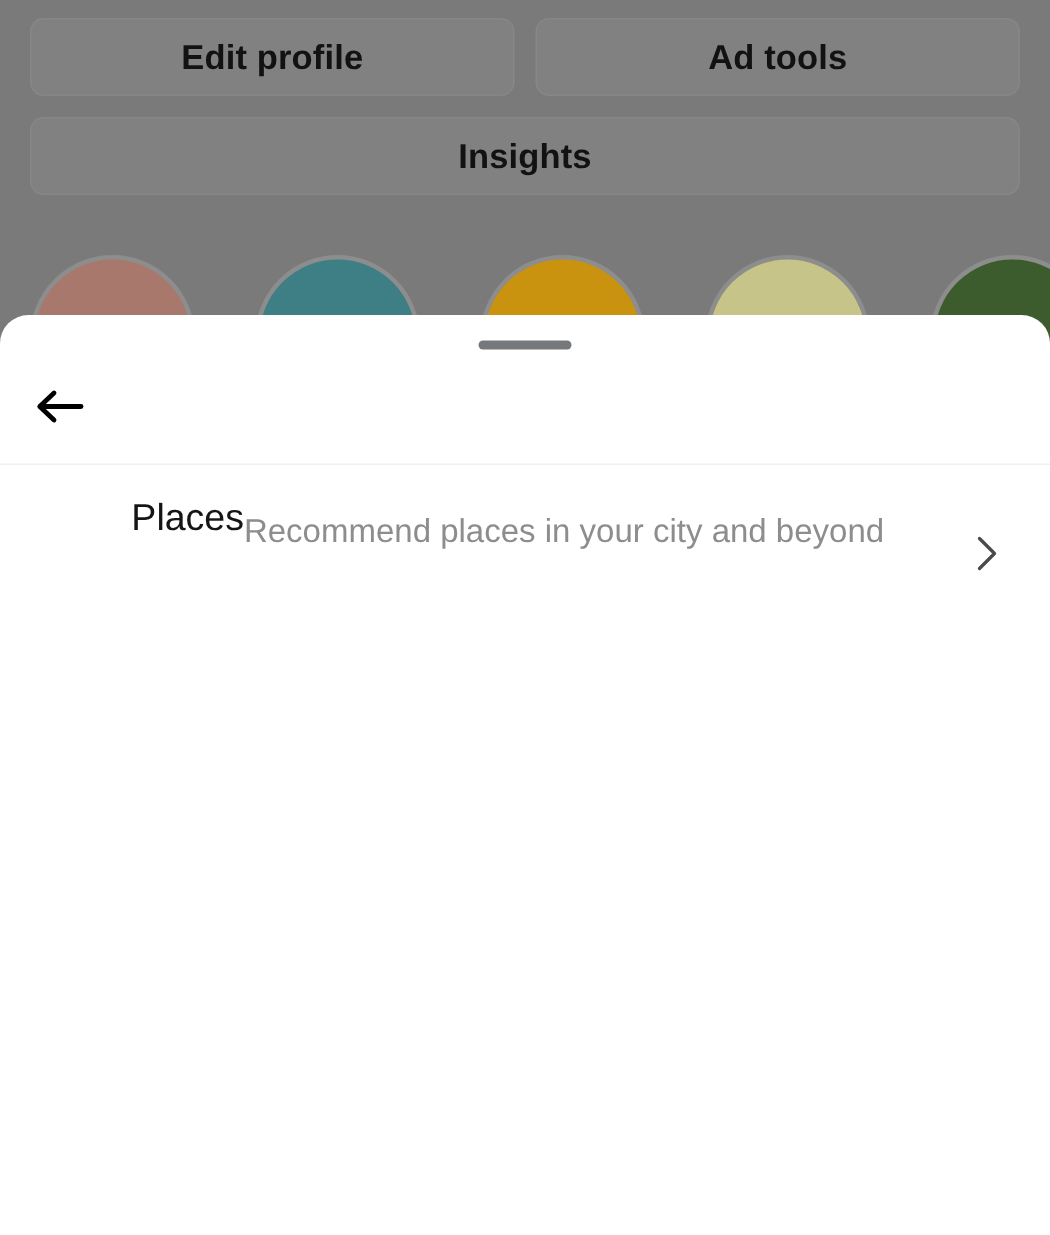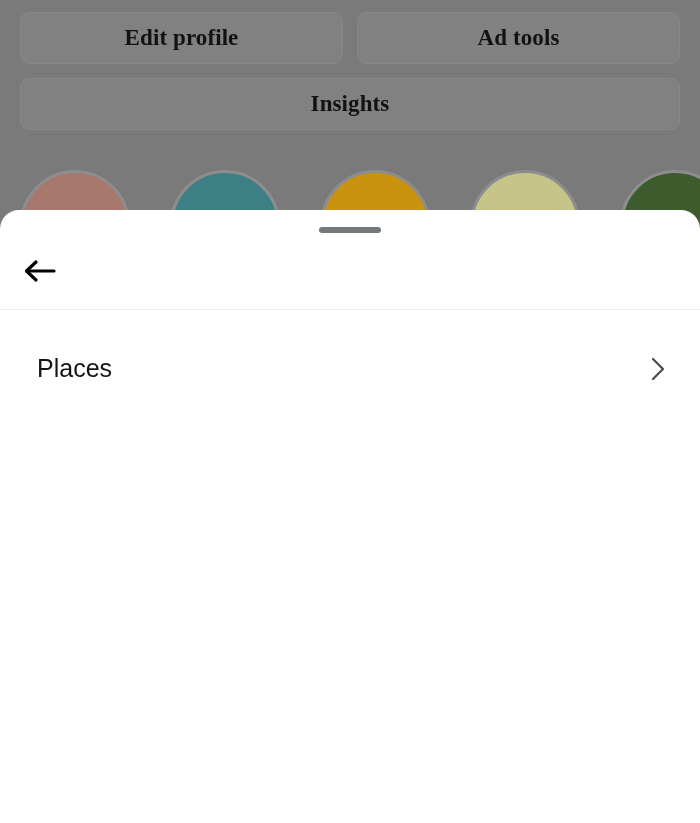--- a/index.html
+++ b/index.html
@@ -15,21 +15,20 @@
   #backdrop {
     position:absolute; inset:0;
     background:#7a7a7a;
   }
   .btn-row {
     position:absolute;
     left:0; right:0;
     display:flex;
     gap:14px;
     padding:0 20px;
-    font-family:Liberation Serif, serif;
   }
   #btn-row-1 { top:12px; }
   #btn-row-2 { top:78px; }
   .profile-btn {
     height:52px;
     background:#818181;
     border:1px solid #878787;
     border-radius:9px;
     display:flex;
     align-items:center;
@@ -95,21 +94,20 @@
     letter-spacing:-.1px;
   }
 
   
   #guide-list { padding-top:4px; }
   .guide-row {
     position:relative;
     padding:17px 60px 17px 37px;
     min-height:110px;
     display:flex;
-    flex-direction:column;
     justify-content:center;
     cursor:pointer;
     background:#fff;
   }
   .guide-title {
     font-size:25px;
     color:#151515;
     line-height:1.18;
     font-weight:normal;
   }
@@ -160,20 +158,21 @@
         <path d="M14 6 L4.5 15 L14 24" fill="none" stroke="#000" stroke-width="3.2" stroke-linecap="round" stroke-linejoin="round"></path>
         <line x1="5" y1="15" x2="32" y2="15" stroke="#000" stroke-width="3.2" stroke-linecap="round"></line>
       </svg>
     </button>
   </div>
 
   <div id="guide-list">
 
     <div class="guide-row">
       <div class="guide-title">Places</div>
+      <div class="guide-sub">Recommend places in your city and beyond</div>
       <svg class="chev" viewBox="0 0 20 30">
         <path d="M5 5 L15 15 L5 25" fill="none" stroke="#4a4a4a" stroke-width="2.2" stroke-linecap="round" stroke-linejoin="round"></path>
       </svg>
     </div>
 
 
 
   </div>
 </div>
 

